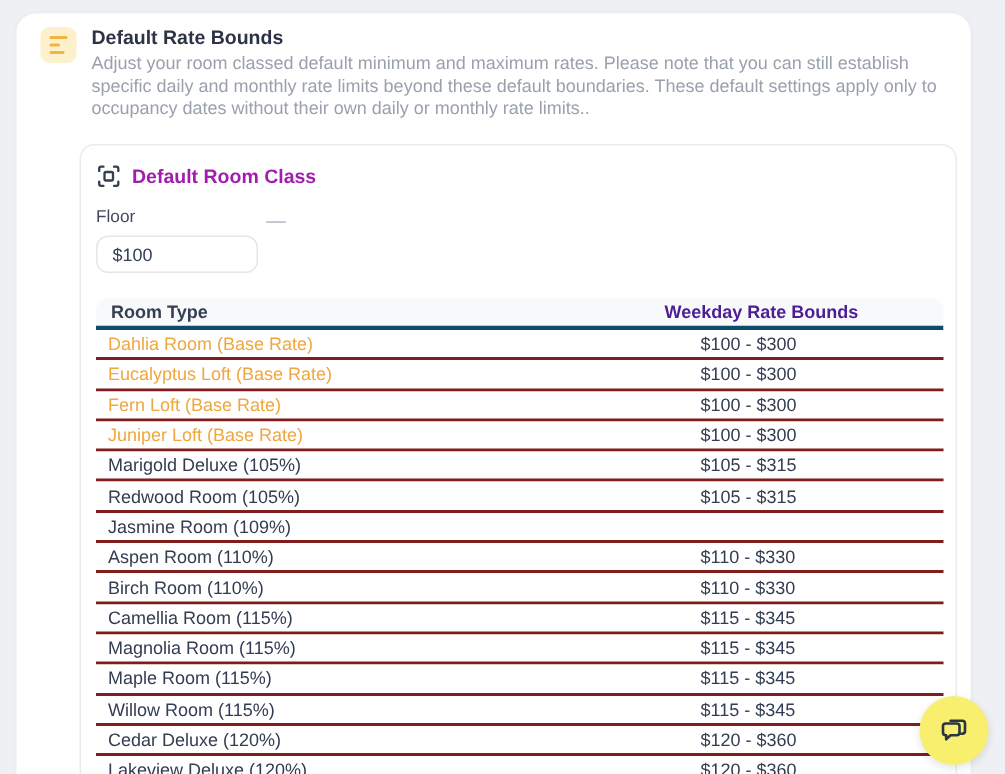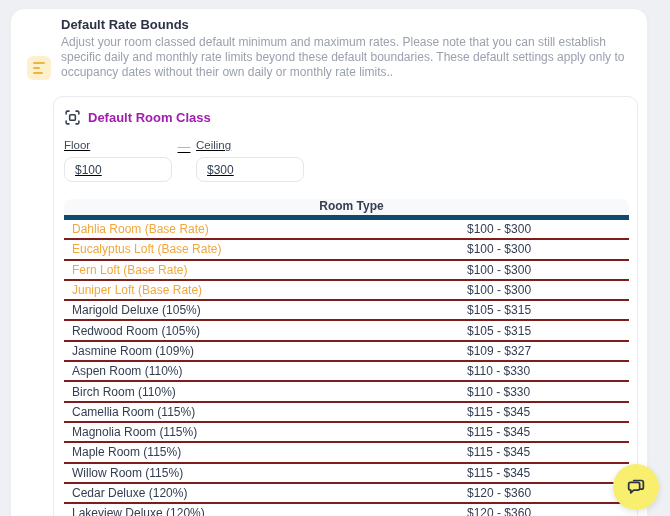--- a/index.html
+++ b/index.html
@@ -13,21 +13,21 @@
     position: absolute;
     left: 10px; top: 8px;
     width: 638px; height: 560px;
     background: #ffffff;
     border: 1px solid #eceef2;
     border-radius: 14px;
     box-shadow: 0 1px 3px rgba(16,24,40,0.04);
     padding: 8px 12px 0 16px;
   }
   
-  .hdr { display: flex; align-items: flex-end; gap: 6px; }
+  .hdr { display: flex; align-items: flex-start; gap: 6px; }
   .hdr-icon {
     flex: 0 0 auto;
     width: 24px; height: 24px; margin-top: 1px;
     background: #fcf0cd; border-radius: 6px;
     display: flex; flex-direction: column; justify-content: center; align-items: flex-start;
     gap: 3px; padding-left: 6px;
   }
   .hdr-icon i { display: block; height: 2px; border-radius: 2px; background: #efb53f; }
   .hdr-icon i:nth-child(1) { width: 12px; }
   .hdr-icon i:nth-child(2) { width: 7px; }
@@ -41,42 +41,41 @@
     width: 585px; height: 470px;
     border: 1px solid #e9ebef;
     border-radius: 10px;
     padding: 10px;
     background: #fff;
   }
   .panel-hdr { display: flex; align-items: center; gap: 7px; padding-top: 2px; }
   .panel-hdr svg { display: block; }
   .panel-title { font-size: 13px; font-weight: 700; color: #a21caf; }
   
-  .bounds-row { display: flex; align-items: flex-start; margin-top: 13px; text-decoration: underline; }
+  .bounds-row { display: flex; align-items: flex-start; margin-top: 13px; }
   .field { display: flex; flex-direction: column; }
   .field-label { font-size: 11.5px; font-weight: 500; color: #3f4a5c; margin-bottom: 6px; }
   .field input {
     width: 108px; height: 25px;
     border: 1px solid #e3e6eb; border-radius: 8px;
     padding: 0 10px;
     font-family: "Liberation Sans", "DejaVu Sans", sans-serif;
     font-size: 12px; color: #333e52;
     background: #fff;
     outline: none;
   }
   .dash { width: 24px; text-align: center; color: #a8afba; font-size: 13px; padding-bottom: 7px; }
   
   .table { margin-top: 17px; width: 565px; }
   .trow { display: flex; align-items: center; height: 20.3px; border-bottom: 2px solid #7f1d1d; background: #fff; }
   .thead {
     height: 21px;
     background: #f8f9fb;
-    border-bottom: 5px solid #0c4a6e;
+    border-bottom: 3px solid #0c4a6e;
     border-radius: 8px 8px 0 0;
-    flex-direction: column;
   }
   .c1 { flex: 0 0 375px; padding-left: 8px; font-size: 12px; color: #323d51; white-space: nowrap; overflow: hidden; }
   .c2 { flex: 1; padding-left: 28px; font-size: 12px; color: #323d51; white-space: nowrap; }
   .thead .c1 { padding-left: 10px; font-weight: 700; color: #343f51; }
   .thead .c2 { padding-left: 4px; font-weight: 700; color: #4c1d95; }
   .trow.highlight .c1 { color: #efa73e; }
   
   .chat-fab {
     position: absolute;
     left: 613px; top: 464px;
@@ -120,24 +119,20 @@
       </span>
       <span class="panel-title">Default Room Class</span>
     </div>
 
     <div class="bounds-row">
       <div class="field">
         <label class="field-label">Floor</label>
         <input type="text" value="$100" style="">
       </div>
       <div class="dash">—</div>
-      <div class="field">
-        <label class="field-label">Ceiling</label>
-        <input type="text" value="$300" style="">
-      </div>
     </div>
 
     <div class="table">
       <div class="trow thead">
         <div class="c1">Room Type</div>
         <div class="c2">Weekday Rate Bounds</div>
       </div>
       <div>
           <div class="trow highlight">
     <div class="c1">Dahlia Room (Base Rate)</div>
@@ -158,21 +153,20 @@
           <div class="trow">
     <div class="c1">Marigold Deluxe (105%)</div>
     <div class="c2">$105 - $315</div>
   </div>
           <div class="trow">
     <div class="c1">Redwood Room (105%)</div>
     <div class="c2">$105 - $315</div>
   </div>
           <div class="trow">
     <div class="c1">Jasmine Room (109%)</div>
-    <div class="c2">$109 - $327</div>
   </div>
           <div class="trow">
     <div class="c1">Aspen Room (110%)</div>
     <div class="c2">$110 - $330</div>
   </div>
           <div class="trow">
     <div class="c1">Birch Room (110%)</div>
     <div class="c2">$110 - $330</div>
   </div>
           <div class="trow">

